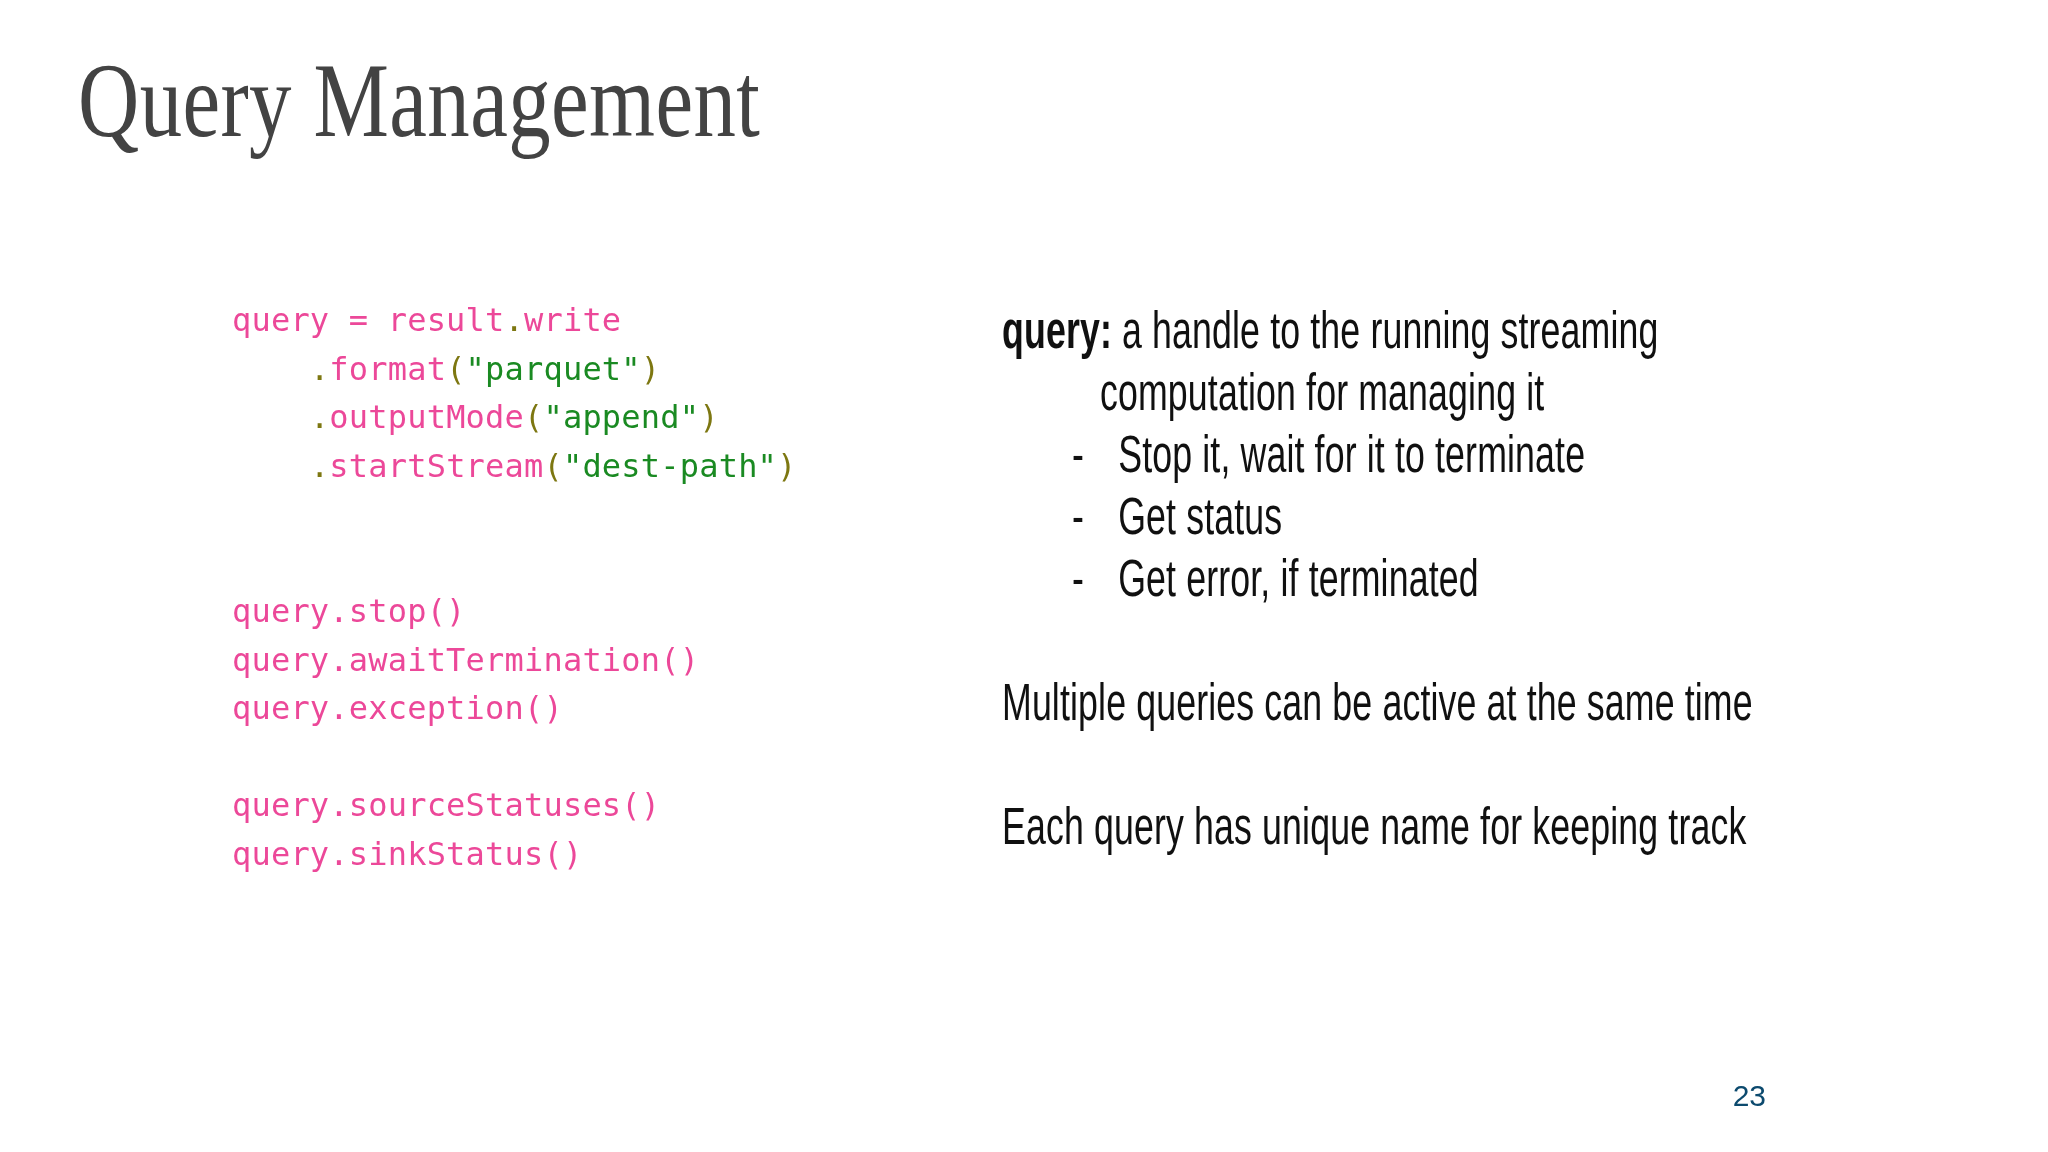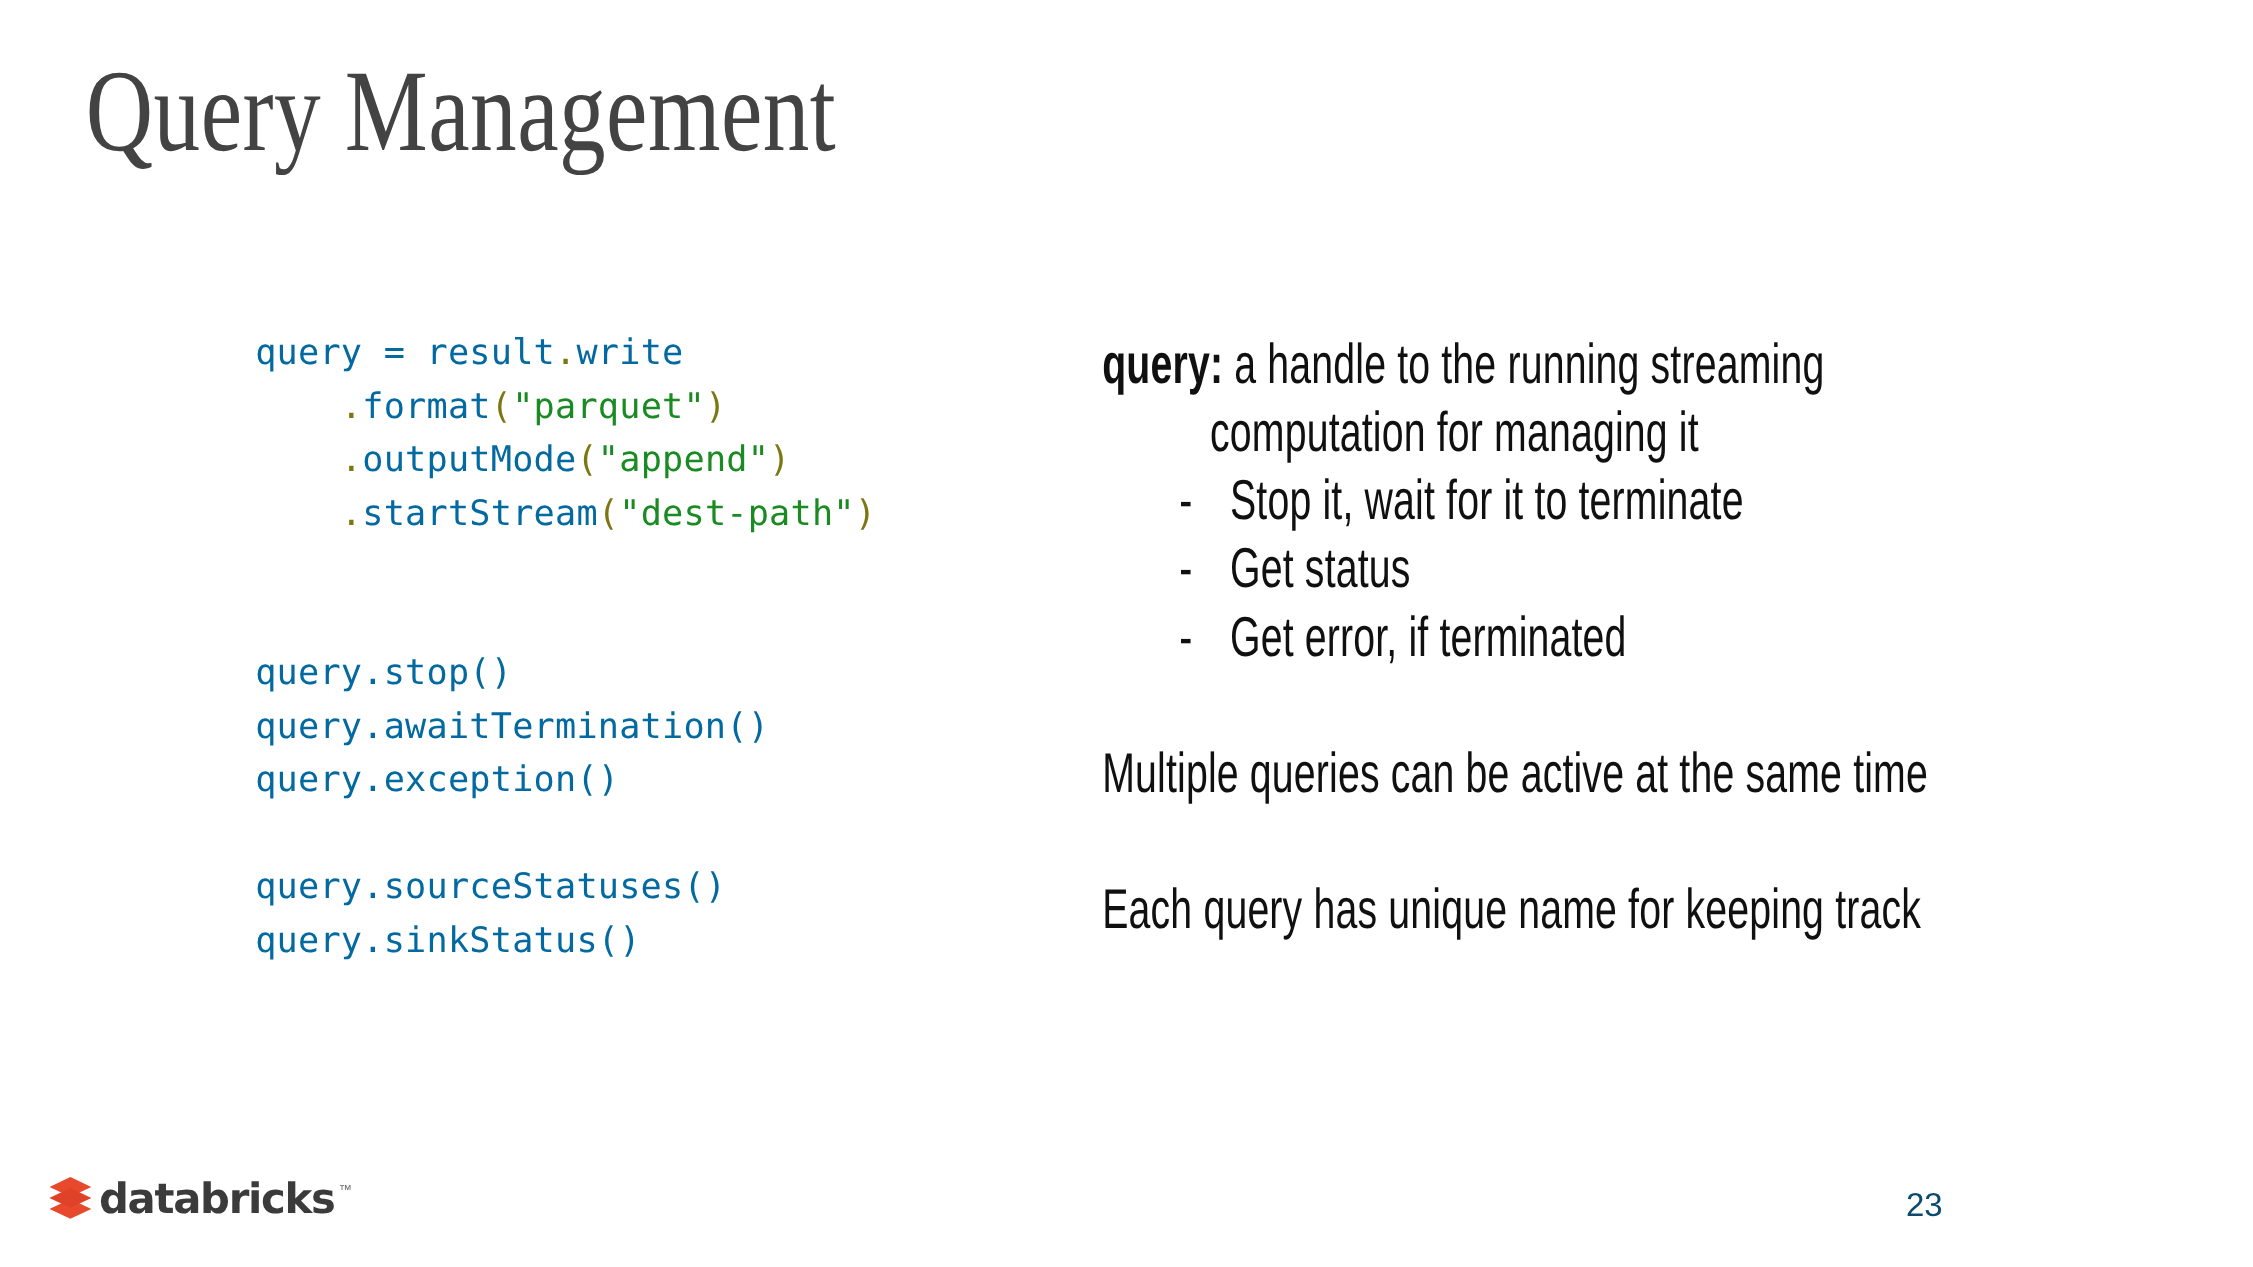--- a/index.html
+++ b/index.html
@@ -46,21 +46,21 @@
     line-height: 48.5px;
     color: #0d0d0d;
     white-space: pre;
     letter-spacing: 0.2px;
   }
   .code-line {
     white-space: pre;
     min-height: 48.5px;
   }
   .code-line.blank { height: 48.5px; }
-  .tok-plain  { color: #0369a1; margin-top: 36px; }
+  .tok-plain  { color: #ec4899; margin-top: 36px; }
   .tok-punct  { color: #7d7711; }
   .tok-string { color: #1a8a22; }
 
   
   .notes {
     position: absolute;
     left: 1002px;
     top: 300px;
     width: 1000px;
     color: #101010;
@@ -169,28 +169,16 @@
         <li>
           <span class="bullet-dash">-</span>
           <span>Get error, if terminated</span>
         </li>
       </ul>
 
     <div class="para">Multiple queries can be active at the same time</div>
     <div class="para">Each query has unique name for keeping track</div>
   </div>
 
-  <div class="logo">
-    <span class="logo-mark">
-      <svg width="40" height="42" viewBox="0 0 40 42" aria-hidden="true">
-        <polygon points="20,2 39,11 20,20 1,11" fill="#e8482c"></polygon>
-        <polygon points="20,12 39,21 20,30 1,21" fill="#e8482c"></polygon>
-        <polygon points="20,22 39,31 20,40 1,31" fill="#e8482c"></polygon>
-        <polygon points="20,12 39,21 20,30 1,21" fill="#cf3a21" opacity="0.35"></polygon>
-      </svg>
-    </span>
-    <span class="logo-word">databricks</span>
-    <span class="logo-tm">™</span>
-  </div>
 
   <div class="page-num">23</div>
 
 </div>
 
 </body></html>

